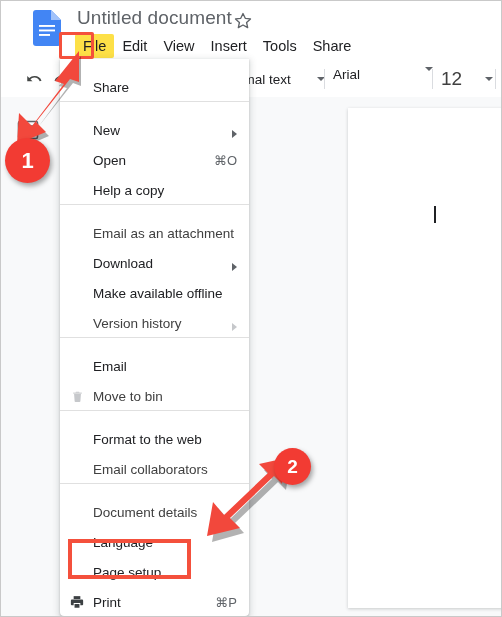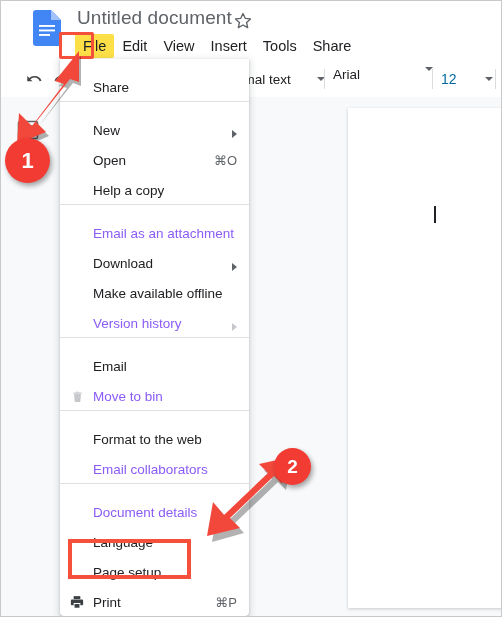--- a/index.html
+++ b/index.html
@@ -128,22 +128,22 @@
     color: #202124;
     font-size: 13.5px;
     width: 100px;
   }
   .tb-size {
     position: absolute;
     left: 440px; top: 8px;
     height: 24px;
     display: flex;
     align-items: center;
-    color: #0369a1;
-    font-size: 14px;
+    color: #404040;
+    font-size: 19px;
     width: 52px;
   }
   .caret {
     width: 0; height: 0;
     border-left: 4px solid transparent;
     border-right: 4px solid transparent;
     border-top: 4px solid #5f6368;
     margin-left: auto;
   }
 
@@ -196,21 +196,21 @@
     align-items: flex-end;
     padding: 0 12px 0 0;
     font-size: 13.5px;
     color: #202124;
     white-space: nowrap;
   }
   .mi .label {
     margin-left: 33px;
   }
   .mi.disabled .label,
-  .mi.disabled .accel { color: #8b5cf6; }
+  .mi.disabled .accel { color: #404040; }
   .mi .accel {
     margin-left: auto;
     font-size: 13px;
     color: #5f6368;
   }
   .mi .submenu-arrow {
     margin-left: auto;
     width: 0; height: 0;
     border-top: 4px solid transparent;
     border-bottom: 4px solid transparent;

